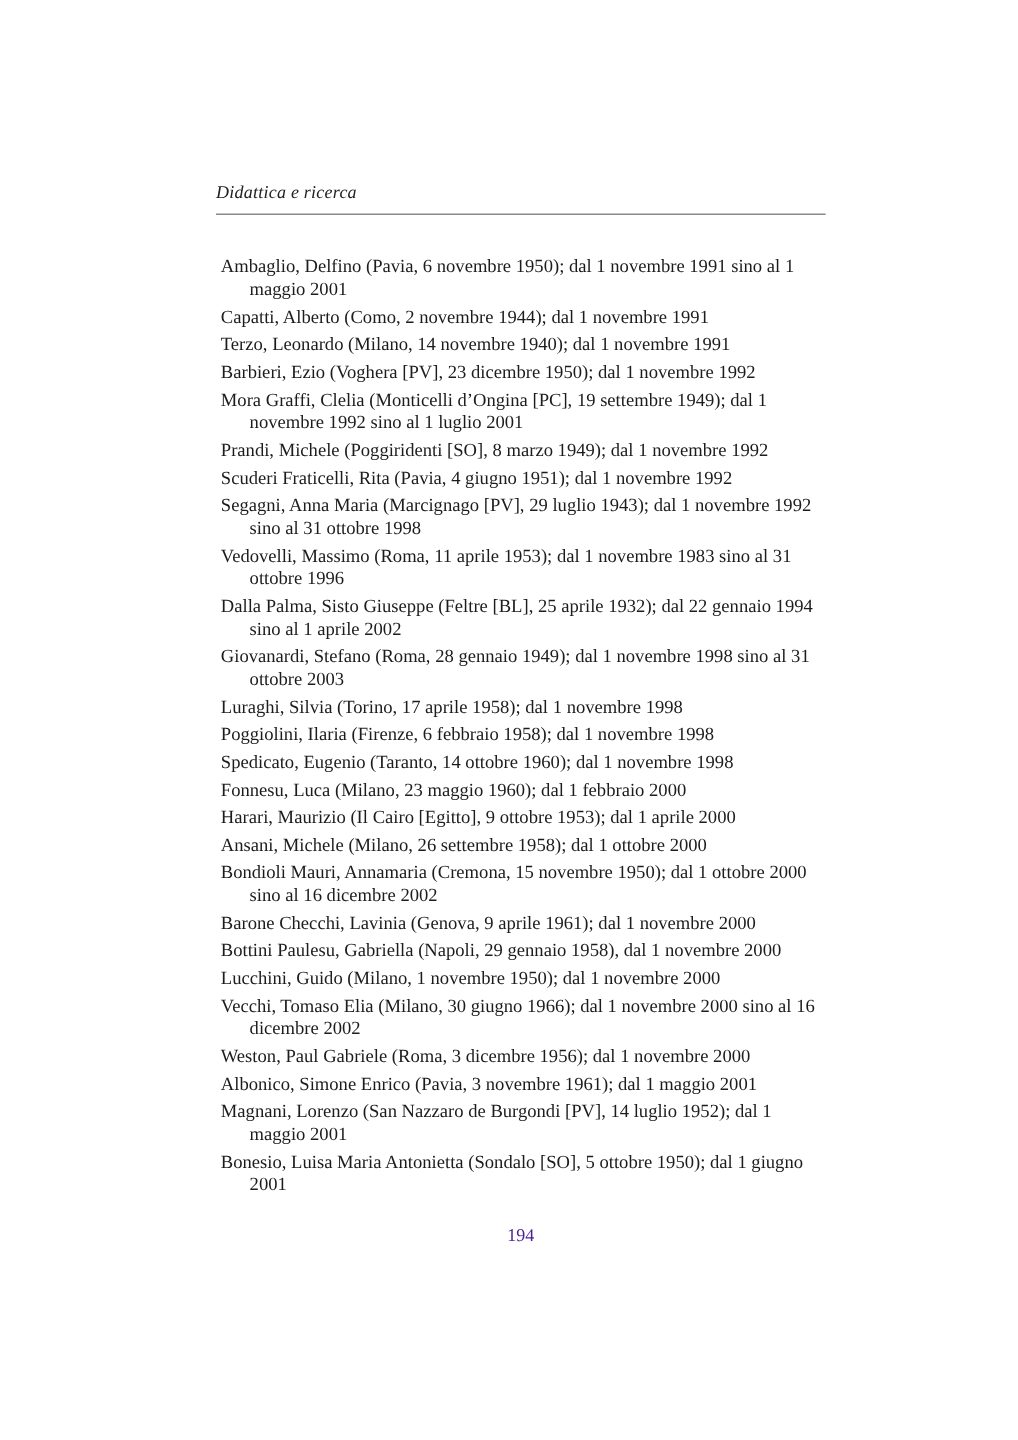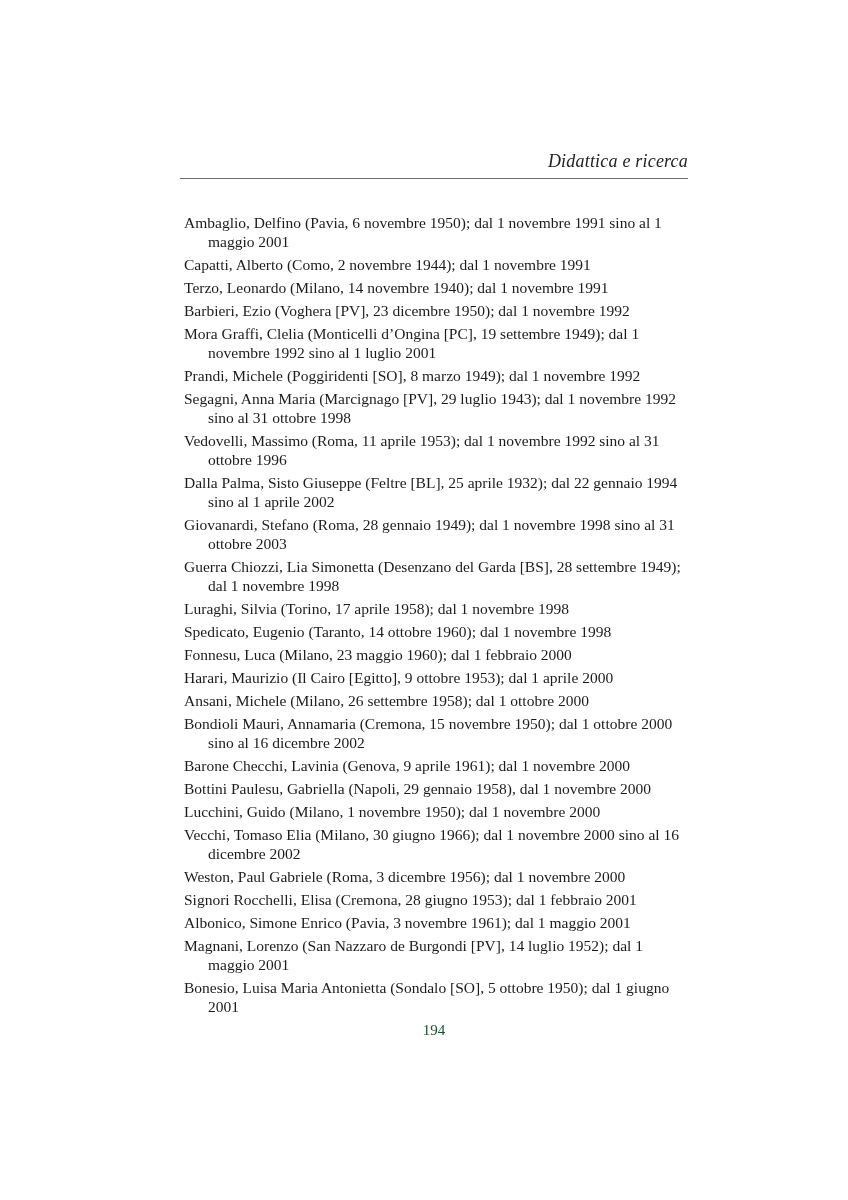--- a/index.html
+++ b/index.html
@@ -16,23 +16,23 @@
     font-family: "Liberation Serif", "DejaVu Serif", serif;
     overflow: hidden;
   }
   .content-column {
     position: absolute;
     left: 180px;
     top: 152px;
     width: 508px;
   }
   .running-head {
-    text-align: right;
+    text-align: left;
     font-style: italic;
-    font-size: 18px;
+    font-size: 15px;
     line-height: 18px;
     letter-spacing: 0.2px;
     color: #222222;
   }
   .head-rule {
     border: none;
     border-top: 1px solid #6d6d6d;
     margin: 8px 0 0 0;
     height: 0;
   }
@@ -48,58 +48,58 @@
     color: #1c1c1c;
     text-align: left;
   }
   .page-footer {
     position: absolute;
     left: 180px;
     top: 1022px;
     width: 508px;
     text-align: center;
     font-size: 15px;
-    color: #14532d;
+    color: #4c1d95;
   }
 </style>
 </head>
 <body>
 
 <div class="page">
 
   <div class="content-column">
 
     <div class="running-head">Didattica e ricerca</div>
 
     <hr class="head-rule">
 
     <div class="entry-list">
         <p class="entry">Ambaglio, Delfino (Pavia, 6 novembre 1950); dal 1 novembre 1991 sino al 1 maggio 2001</p>
         <p class="entry">Capatti, Alberto (Como, 2 novembre 1944); dal 1 novembre 1991</p>
         <p class="entry">Terzo, Leonardo (Milano, 14 novembre 1940); dal 1 novembre 1991</p>
         <p class="entry">Barbieri, Ezio (Voghera [PV], 23 dicembre 1950); dal 1 novembre 1992</p>
         <p class="entry">Mora Graffi, Clelia (Monticelli d’Ongina [PC], 19 settembre 1949); dal 1 novembre 1992 sino al 1 luglio 2001</p>
         <p class="entry">Prandi, Michele (Poggiridenti [SO], 8 marzo 1949); dal 1 novembre 1992</p>
+        <p class="entry">Scuderi Fraticelli, Rita (Pavia, 4 giugno 1951); dal 1 novembre 1992</p>
         <p class="entry">Segagni, Anna Maria (Marcignago [PV], 29 luglio 1943); dal 1 novembre 1992 sino al 31 ottobre 1998</p>
-        <p class="entry">Vedovelli, Massimo (Roma, 11 aprile 1953); dal 1 novembre 1992 sino al 31 ottobre 1996</p>
+        <p class="entry">Vedovelli, Massimo (Roma, 11 aprile 1953); dal 1 novembre 1983 sino al 31 ottobre 1996</p>
         <p class="entry">Dalla Palma, Sisto Giuseppe (Feltre [BL], 25 aprile 1932); dal 22 gennaio 1994 sino al 1 aprile 2002</p>
         <p class="entry">Giovanardi, Stefano (Roma, 28 gennaio 1949); dal 1 novembre 1998 sino al 31 ottobre 2003</p>
-        <p class="entry">Guerra Chiozzi, Lia Simonetta (Desenzano del Garda [BS], 28 settembre 1949); dal 1 novembre 1998</p>
         <p class="entry">Luraghi, Silvia (Torino, 17 aprile 1958); dal 1 novembre 1998</p>
+        <p class="entry">Poggiolini, Ilaria (Firenze, 6 febbraio 1958); dal 1 novembre 1998</p>
         <p class="entry">Spedicato, Eugenio (Taranto, 14 ottobre 1960); dal 1 novembre 1998</p>
         <p class="entry">Fonnesu, Luca (Milano, 23 maggio 1960); dal 1 febbraio 2000</p>
         <p class="entry">Harari, Maurizio (Il Cairo [Egitto], 9 ottobre 1953); dal 1 aprile 2000</p>
         <p class="entry">Ansani, Michele (Milano, 26 settembre 1958); dal 1 ottobre 2000</p>
         <p class="entry">Bondioli Mauri, Annamaria (Cremona, 15 novembre 1950); dal 1 ottobre 2000 sino al 16 dicembre 2002</p>
         <p class="entry">Barone Checchi, Lavinia (Genova, 9 aprile 1961); dal 1 novembre 2000</p>
         <p class="entry">Bottini Paulesu, Gabriella (Napoli, 29 gennaio 1958), dal 1 novembre 2000</p>
         <p class="entry">Lucchini, Guido (Milano, 1 novembre 1950); dal 1 novembre 2000</p>
         <p class="entry">Vecchi, Tomaso Elia (Milano, 30 giugno 1966); dal 1 novembre 2000 sino al 16 dicembre 2002</p>
         <p class="entry">Weston, Paul Gabriele (Roma, 3 dicembre 1956); dal 1 novembre 2000</p>
-        <p class="entry">Signori Rocchelli, Elisa (Cremona, 28 giugno 1953); dal 1 febbraio 2001</p>
         <p class="entry">Albonico, Simone Enrico (Pavia, 3 novembre 1961); dal 1 maggio 2001</p>
         <p class="entry">Magnani, Lorenzo (San Nazzaro de Burgondi [PV], 14 luglio 1952); dal 1 maggio 2001</p>
         <p class="entry">Bonesio, Luisa Maria Antonietta (Sondalo [SO], 5 ottobre 1950); dal 1 giugno 2001</p>
       </div>
 
   </div>
 
   <div class="page-footer">194</div>
 
 </div>

